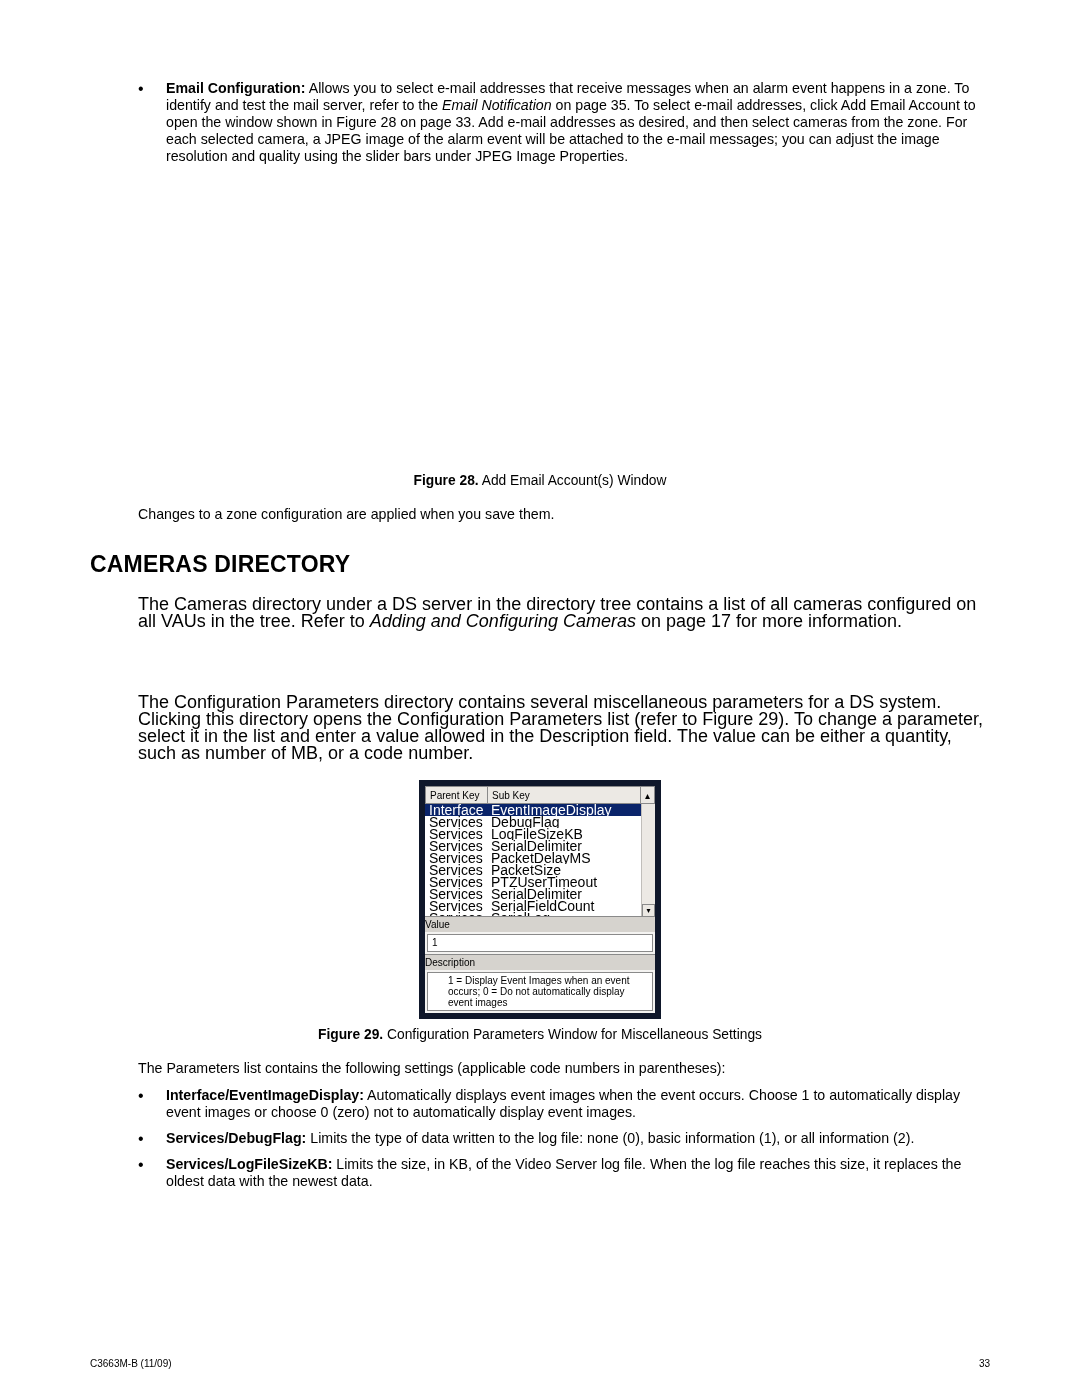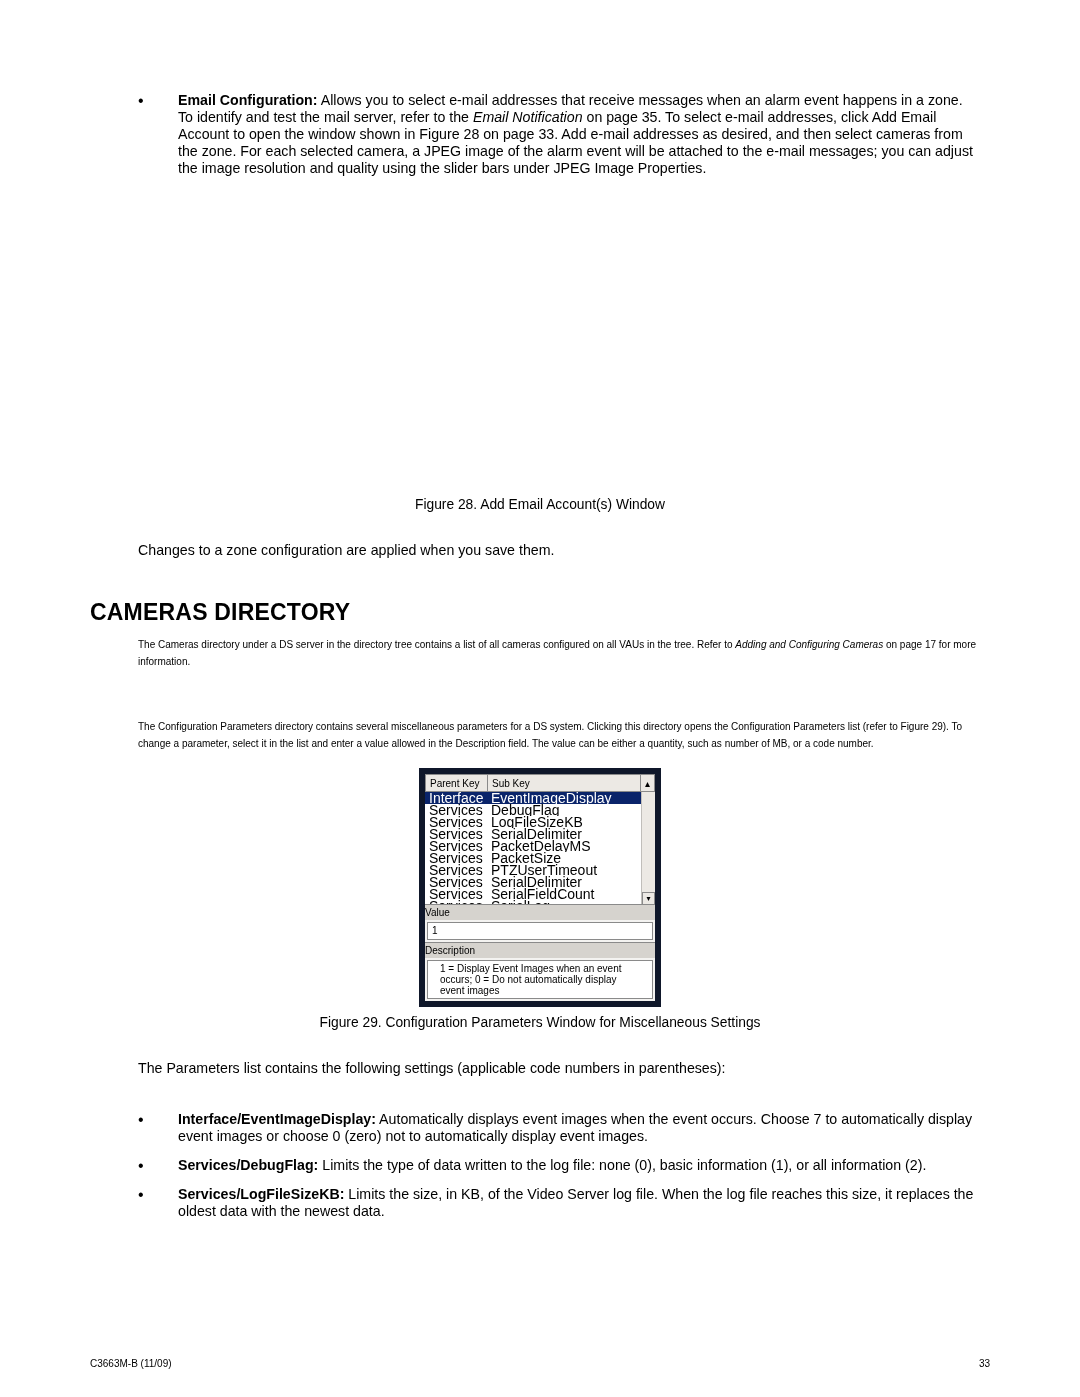--- a/index.html
+++ b/index.html
@@ -26,41 +26,41 @@
   .bullet {
     position: absolute;
     left: -28px;
     top: 0;
     font-size: 16px;
     line-height: 17px;
   }
   .para {
     font-size: 14.2px;
     line-height: 17px;
-    margin: 12px;
+    margin: 0;
   }
   .para.indent {
     margin-left: 48px;
   }
   .fig-caption {
     text-align: center;
     font-size: 13.8px;
     margin: 8px 0;
   }
-  .fig-caption b { font-weight: normal; margin-top: 40px; }
+  .fig-caption b { font-weight: bold; margin-top: 40px; }
   .h2 {
     font-family: Arial, Helvetica, sans-serif;
     font-weight: bold;
     font-size: 23px;
     letter-spacing: 0.2px;
     margin: 0 0 6px 0;
   }
   .section-body {
     margin-left: 48px;
-    font-size: 10px;
+    font-size: 18px;
     line-height: 17px;
   }
   em.i { font-style: italic; }
   b.b { font-weight: bold; }
   .cfg-window {
     width: 230px;
     margin: 16px auto 8px auto;
     font-family: Tahoma, Geneva, sans-serif;
     font-size: 10px;
     border: 6px solid #0f172a;
@@ -139,21 +139,21 @@
     border: 1px solid #8a8a8a;
     margin: 2px;
     padding: 2px 4px;
     font-size: 10px;
     min-height: 12px;
   }
   .cfg-desc {
     background: #ffffff;
     border: 1px solid #8a8a8a;
     margin: 2px;
-    padding: 2px 12px;
+    padding: 2px 20px;
     font-size: 10px;
     line-height: 11px;
     min-height: 22px;
   }
   .footer {
     position: absolute;
     left: 90px;
     bottom: 28px;
     width: 900px;
     font-size: 10px;
@@ -288,21 +288,21 @@
 
   <div class="spacer-sm"></div>
 
   <p class="para indent">The Parameters list contains the following settings (applicable code numbers in parentheses):</p>
 
   <div class="spacer-sm"></div>
 
   <div id="param-bullets">
       <div class="bullet-block" style="margin-left: 76px;">
         <span class="bullet">•</span>
-        <p class="para"><b class="b">Interface/EventImageDisplay:</b><span> Automatically displays event images when the event occurs. Choose 7 to automatically display event images or choose 0 (zero) not to automatically display event images.</span></p>
+        <p class="para"><b class="b">Interface/EventImageDisplay:</b><span> Automatically displays event images when the event occurs. Choose 1 to automatically display event images or choose 0 (zero) not to automatically display event images.</span></p>
       </div>
       <div class="bullet-block" style="margin-left: 76px;">
         <span class="bullet">•</span>
         <p class="para"><b class="b">Services/DebugFlag:</b><span> Limits the type of data written to the log file: none (0), basic information (1), or all information (2).</span></p>
       </div>
       <div class="bullet-block" style="margin-left: 76px;">
         <span class="bullet">•</span>
         <p class="para"><b class="b">Services/LogFileSizeKB:</b><span> Limits the size, in KB, of the Video Server log file. When the log file reaches this size, it replaces the oldest data with the newest data.</span></p>
       </div>
     </div>

